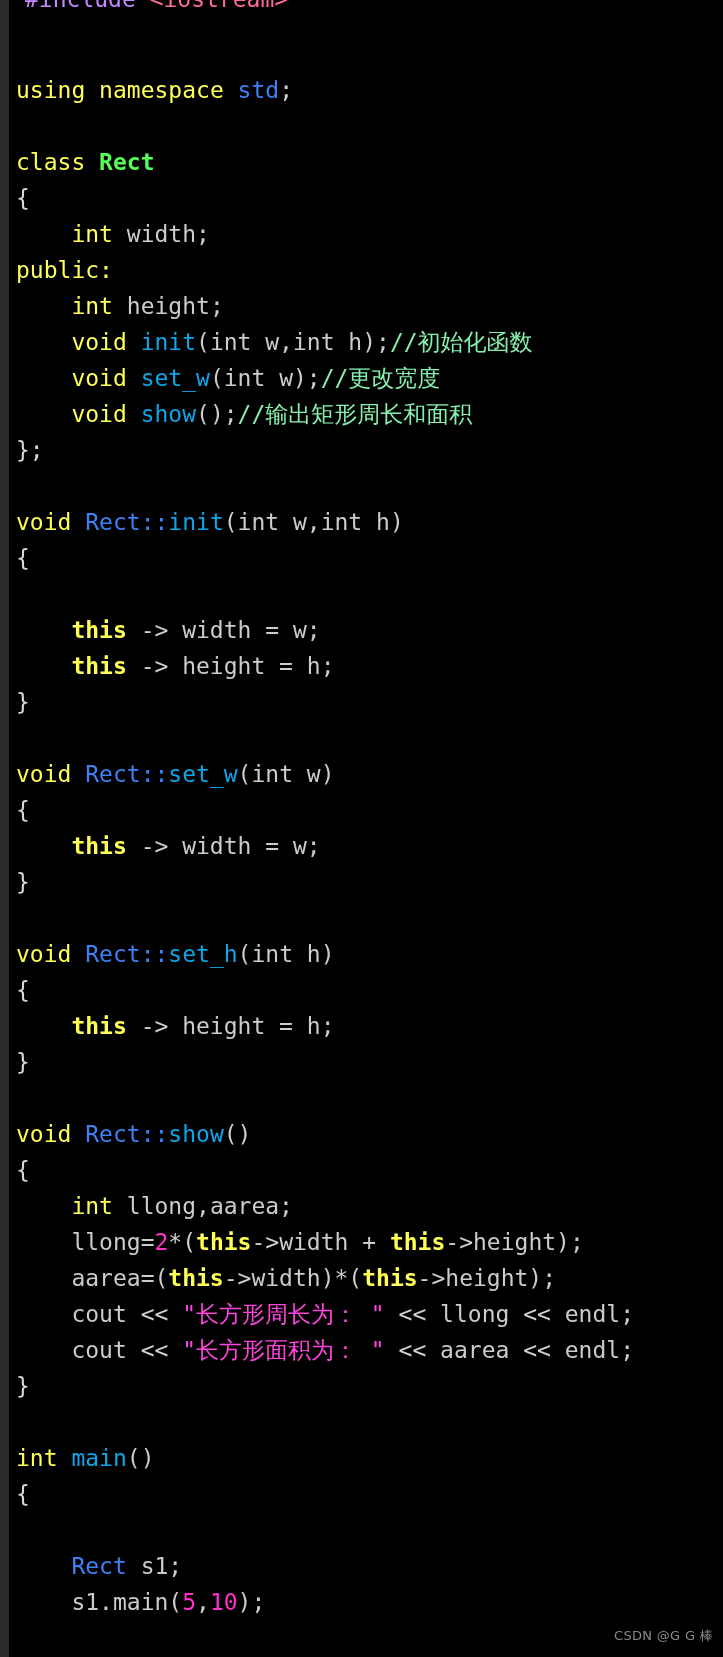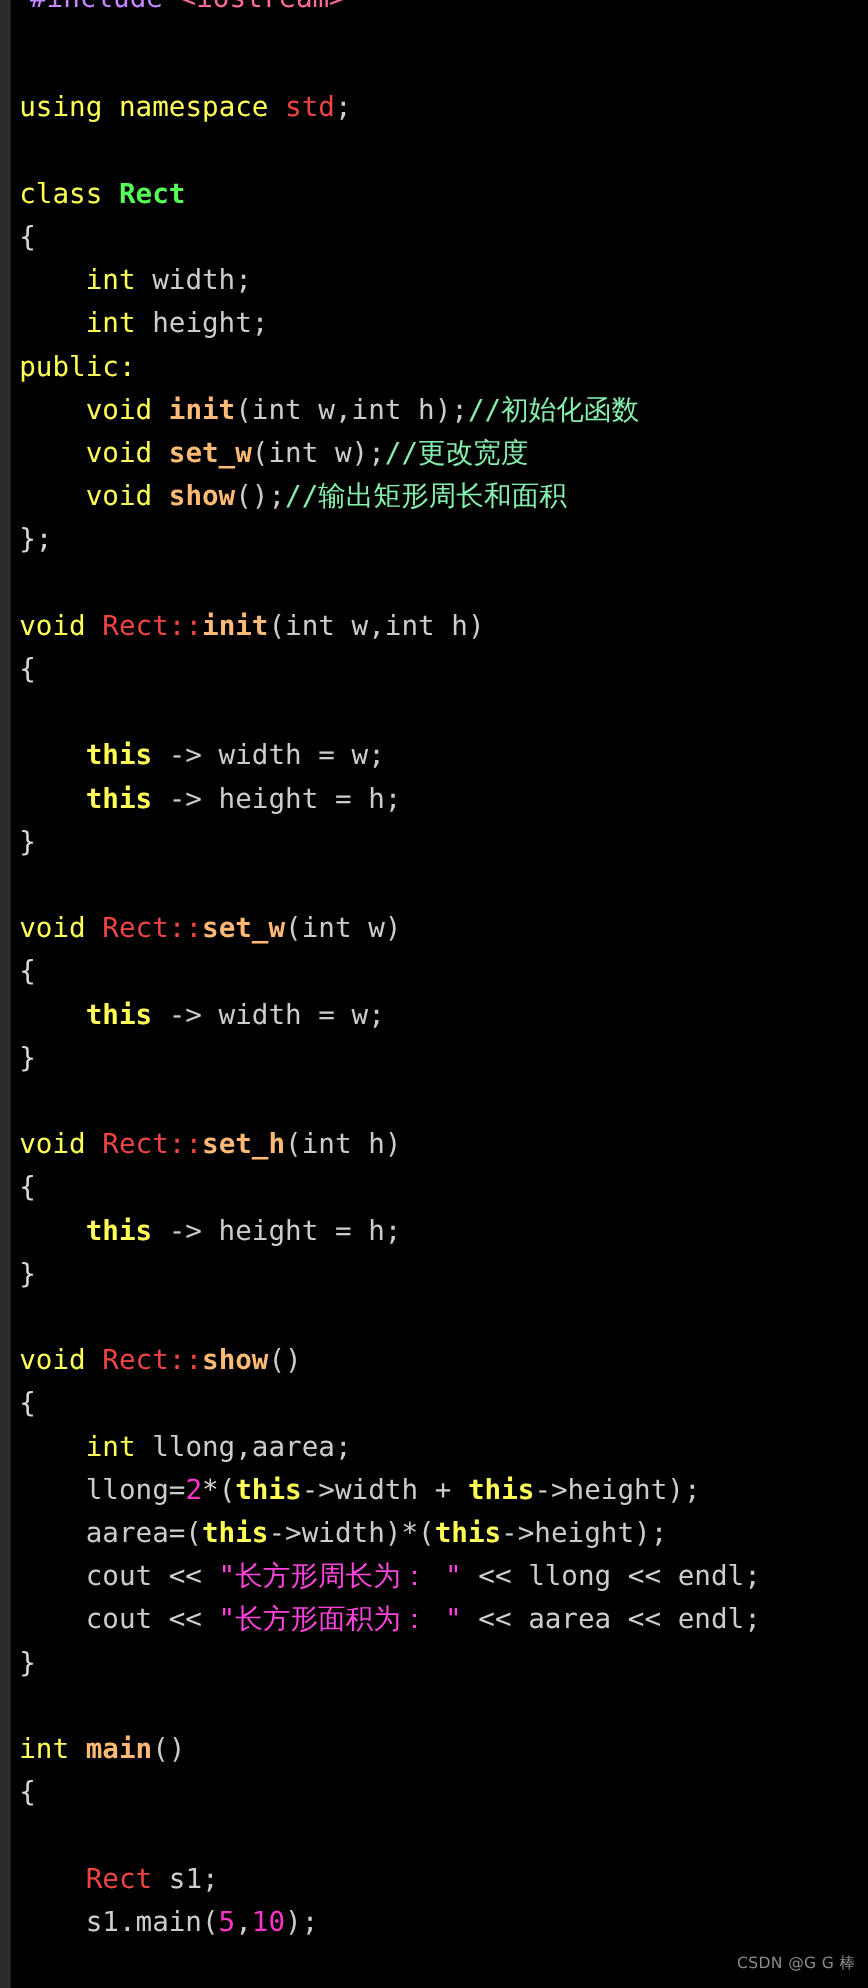--- a/index.html
+++ b/index.html
@@ -19,23 +19,23 @@
   }
   .line{
     height:36px;line-height:36px;
     font-size:23px;
     white-space:pre;
     color:#d4d4d4;
     letter-spacing:0px;
   }
   
   .kw   {color:#ffff55;}            
-  .type {color:#ef4444;}            
+  .type {color:#3b82f6;}            
   .typeb{color:#55ff55;font-weight:bold;}
-  .fn   {color:#fdba74;font-weight:bold;}  
+  .fn   {color:#0ea5e9;font-weight:normal;}  
   .id   {color:#cccccc;}            
   .punc {color:#d0d0d0;}
   .brace{color:#d8d8d8;}
   .cmt  {color:#86efac;}            
   .str  {color:#ff44dd;}            
   .num  {color:#ff33cc;}            
   .pre  {color:#c586ff;}            
   .hdr  {color:#ff6b9d;}            
   .bold {font-weight:bold;}
   #watermark{
@@ -65,23 +65,23 @@
   <div class="line"><span class="kw">using</span> <span class="kw">namespace</span> <span class="type">std</span><span class="punc">;</span></div>
 
   <div class="line"> </div>
 
   <div class="line"><span class="kw">class</span> <span class="typeb">Rect</span></div>
 
   <div class="line"><span class="brace">{</span></div>
 
   <div class="line">    <span class="kw">int</span> <span class="id">width;</span></div>
 
+  <div class="line"><span class="kw">public:</span></div>
+
   <div class="line">    <span class="kw">int</span> <span class="id">height;</span></div>
-
-  <div class="line"><span class="kw">public:</span></div>
 
   <div class="line">    <span class="kw">void</span> <span class="fn">init</span><span class="id">(int w,int h);</span><span class="cmt">//初始化函数</span></div>
 
   <div class="line">    <span class="kw">void</span> <span class="fn">set_w</span><span class="id">(int w);</span><span class="cmt">//更改宽度</span></div>
 
 
   <div class="line">    <span class="kw">void</span> <span class="fn">show</span><span class="id">();</span><span class="cmt">//输出矩形周长和面积</span></div>
 
   <div class="line"><span class="brace">};</span></div>
 

